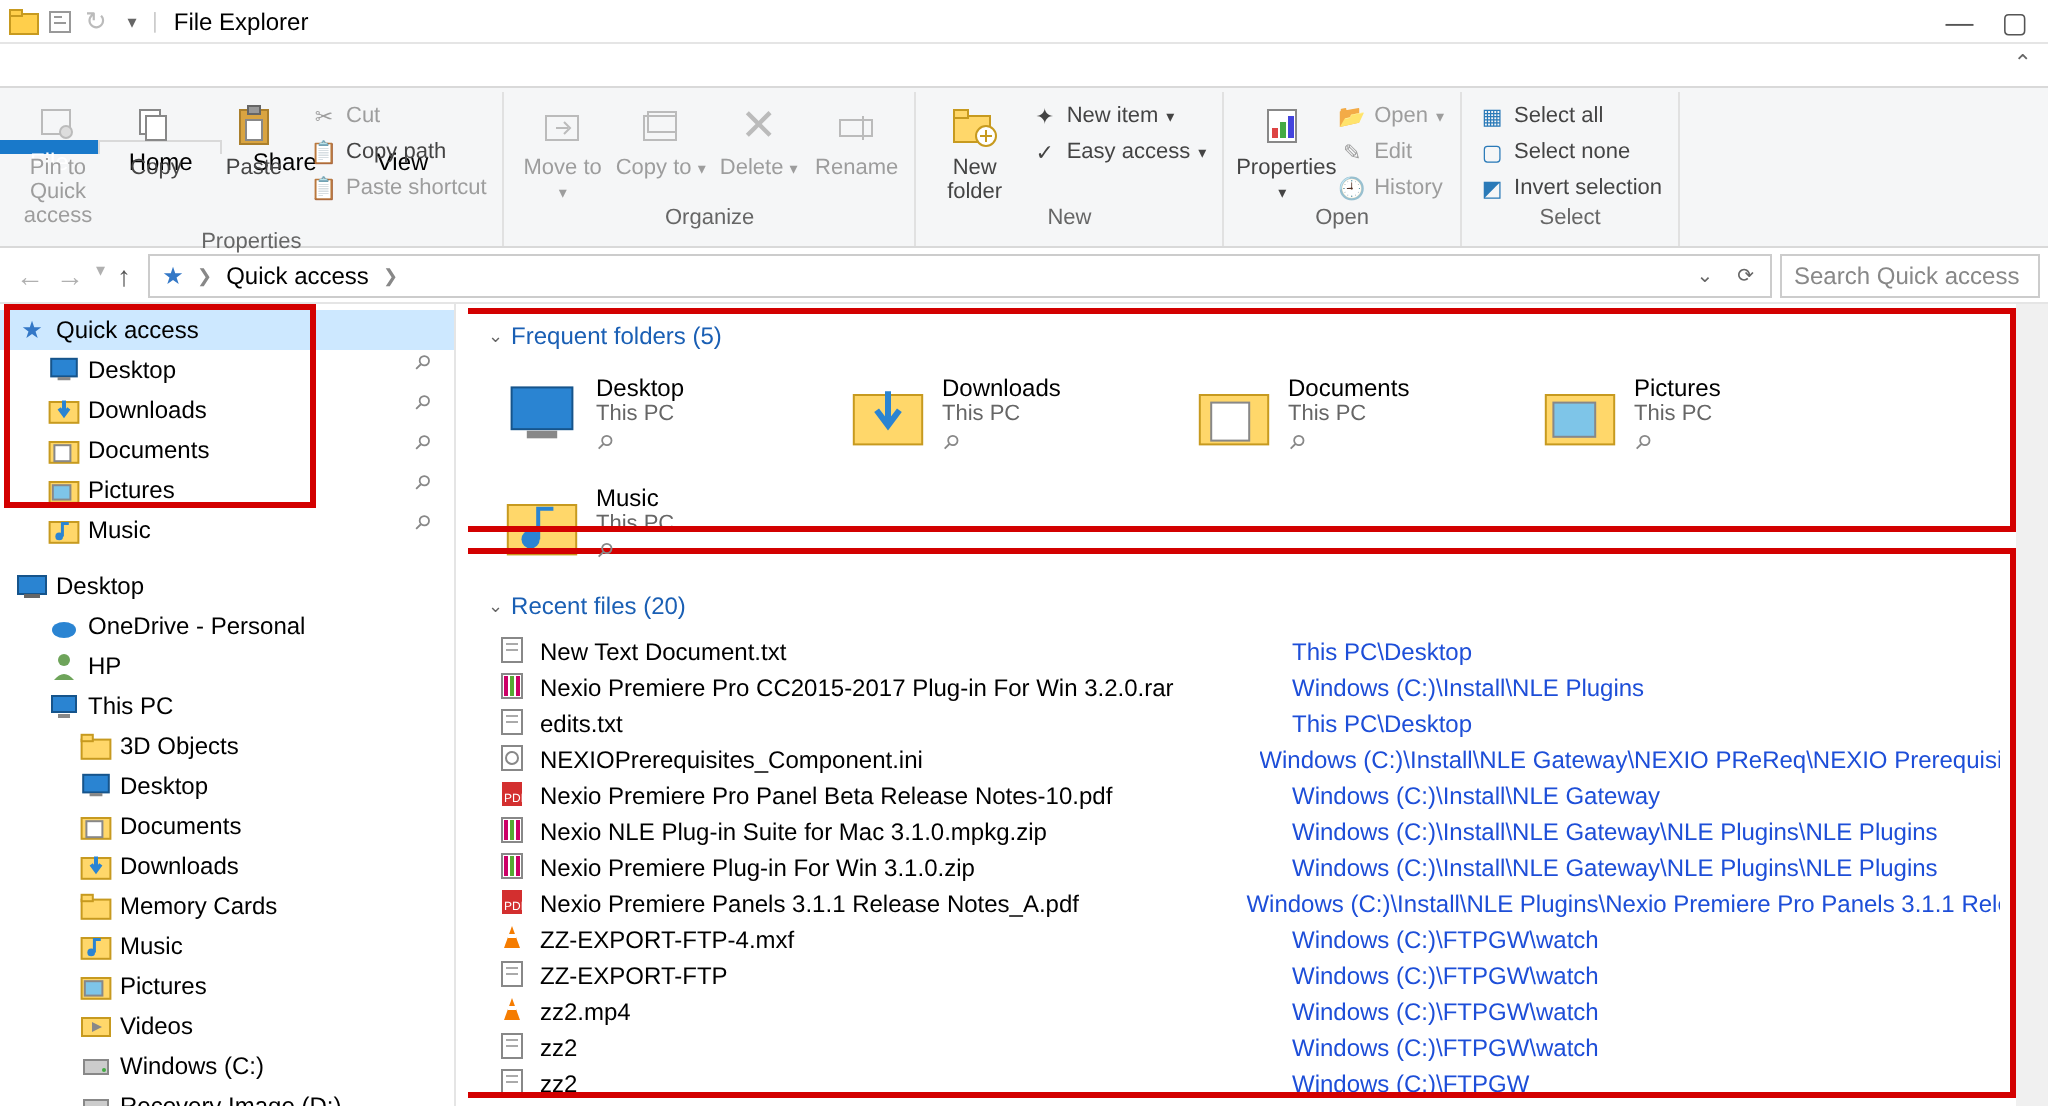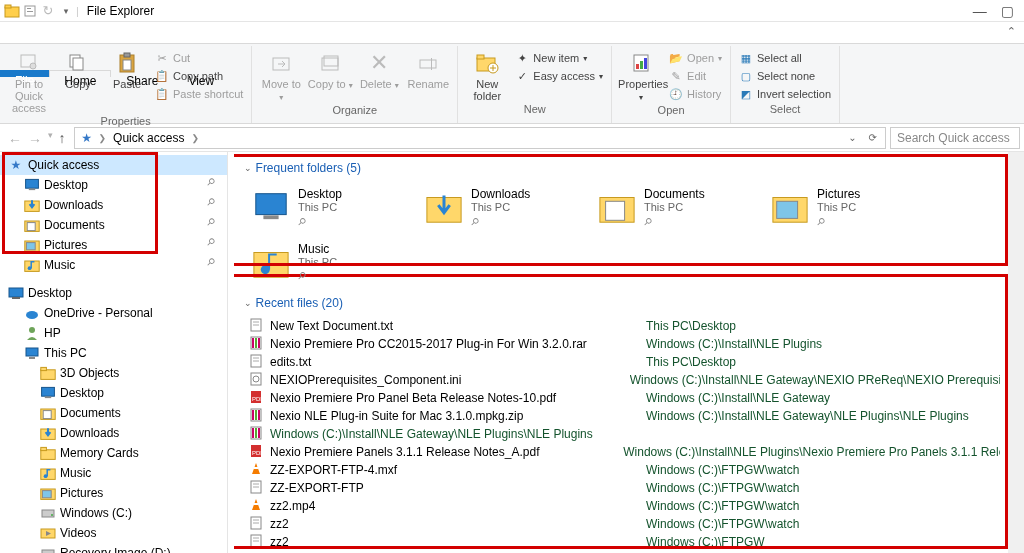--- a/index.html
+++ b/index.html
@@ -57,21 +57,21 @@
   .folder-card { width: 165px; display: flex; align-items: center; gap: 6px; padding: 2px;}
   .folder-ico { width: 42px; height: 36px; display:flex; align-items:center; justify-content:center; flex-shrink:0;}
   .folder-text { line-height: 1.2; }
   .folder-name { font-size: 12px; }
   .folder-sub { font-size: 11px; color: #666; }
   .folder-pin { font-size: 10px; color: #888; transform: rotate(45deg); display:inline-block;}
   .file-list { padding: 2px 0 0 6px;}
   .file-row { display: flex; align-items: flex-end; padding: 1px 0; font-size: 12px; gap: 6px;}
   .file-row .fico { width: 16px; height: 16px; display:inline-flex; align-items:center; justify-content:center; flex-shrink:0;}
   .file-row .fname { width: 370px; white-space: nowrap; overflow:hidden;}
-  .file-row .fpath { color: #14532d; white-space: nowrap; overflow:hidden;}
+  .file-row .fpath { color: #1d4ed8; white-space: nowrap; overflow:hidden;}
   .highlight { position: relative; }
   .red-box { position: absolute; border: 3px solid #d30000; pointer-events: none;}
   .scrollbar-v { width: 16px; background: #f0f0f0; }
   .splitter { width: 6px; }
 </style>
 </head>
 <body>
 
 <div class="titlebar">
   <div class="qat">
@@ -460,34 +460,34 @@
             <svg width="16" height="16">
               <rect x="0.8" y="4" width="14.4" height="10.4" fill="#ffd76a" stroke="#c79a1f"></rect>
               <rect x="2.4" y="5.6" width="8.8" height="7.2" fill="#7ec5e8" stroke="#888"></rect>
             </svg>
           </span>
        <span>Pictures</span>
      </div>
         <div class="tree-item l2">
        <span class="tree-ico">
             <svg width="16" height="16">
+              <rect x="1" y="4" width="14" height="9" fill="#ffd76a" stroke="#c79a1f"></rect>
+              <polygon points="6,6 6,11 11,8.5" fill="#888"></polygon>
+            </svg>
+          </span>
+       <span>Videos</span>
+     </div>
+        <div class="tree-item l2">
+       <span class="tree-ico">
+            <svg width="16" height="16">
               <rect x="2" y="5" width="12" height="7" fill="#ccc" stroke="#888"></rect>
               <circle cx="12" cy="10" r="1" fill="#4a4"></circle>
             </svg>
           </span>
        <span>Windows (C:)</span>
-     </div>
-        <div class="tree-item l2">
-       <span class="tree-ico">
-            <svg width="16" height="16">
-              <rect x="1" y="4" width="14" height="9" fill="#ffd76a" stroke="#c79a1f"></rect>
-              <polygon points="6,6 6,11 11,8.5" fill="#888"></polygon>
-            </svg>
-          </span>
-       <span>Videos</span>
      </div>
         <div class="tree-item l2">
        <span class="tree-ico">
             <svg width="16" height="16">
               <rect x="2" y="5" width="12" height="7" fill="#ccc" stroke="#888"></rect>
               <circle cx="12" cy="10" r="1" fill="#4a4"></circle>
             </svg>
           </span>
        <span>Recovery Image (D:)</span>
      </div>
@@ -648,20 +648,21 @@
         <div class="file-row">
        <span class="fico">
             <svg width="16" height="16">
               <rect x="3" y="2" width="10" height="12" fill="#fff" stroke="#888"></rect>
               <rect x="3" y="2" width="10" height="12" fill="url(#)"></rect>
               <rect x="4" y="3" width="2" height="10" fill="#c06"></rect>
               <rect x="7" y="3" width="2" height="10" fill="#5a3"></rect>
               <rect x="10" y="3" width="2" height="10" fill="#c06"></rect>
             </svg>
           </span>
+       <span class="fname">Nexio Premiere Plug-in For Win 3.1.0.zip</span>
        <span class="fpath">Windows (C:)\Install\NLE Gateway\NLE Plugins\NLE Plugins</span>
      </div>
         <div class="file-row">
        <span class="fico">
             <svg width="16" height="16">
               <rect x="3" y="2" width="10" height="12" fill="#d32f2f"></rect>
               <text x="4" y="12" font-size="6" fill="#fff">PDF</text>
             </svg>
           </span>
        <span class="fname">Nexio Premiere Panels 3.1.1 Release Notes_A.pdf</span>

